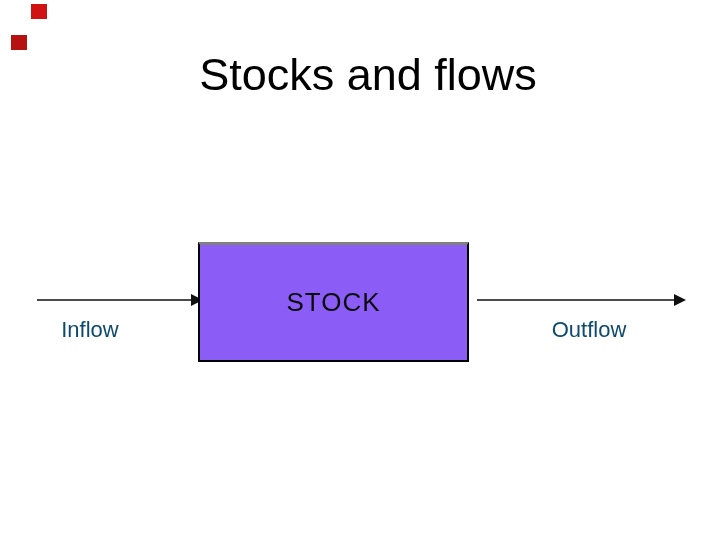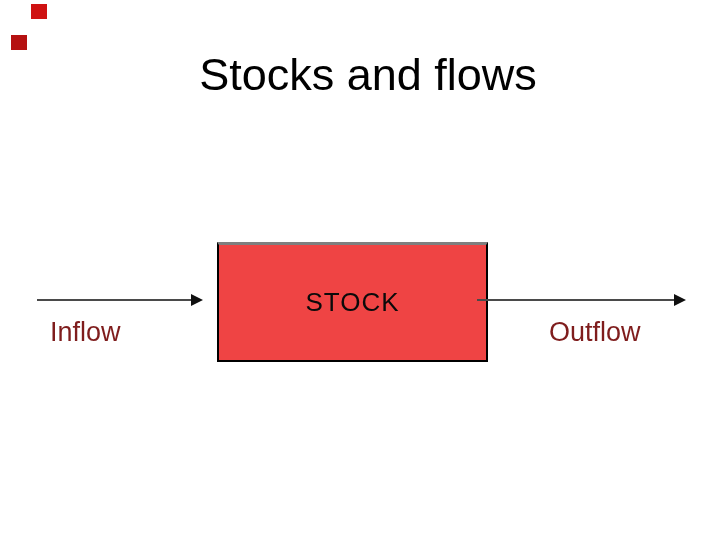--- a/index.html
+++ b/index.html
@@ -30,26 +30,26 @@
     text-align: center;
     font-size: 45px;
     font-weight: 400;
     line-height: 1;
     color: #000000;
     letter-spacing: 0;
   }
 
   .stock-box {
     position: absolute;
-    left: 217px;
+    left: 198px;
     top: 242px;
     width: 271px;
     height: 120px;
     box-sizing: border-box;
-    background: #ef4444;
+    background: #8b5cf6;
     border: 2px solid #000000;
     border-top: 3px solid #7f7f7f;
     display: flex;
     align-items: center;
     justify-content: center;
   }
   .stock-box .stock-label {
     font-size: 26px;
     letter-spacing: 1px;
     color: #0a0a0a;
@@ -73,24 +73,24 @@
     border-bottom: 6px solid transparent;
     border-left: 12px solid #101010;
   }
   .head-left  { left: 191px; }
   .head-right { left: 674px; }
 
   .flow-label {
     position: absolute;
     top: 319px;
     width: 80px;
-    text-align: left;
-    font-size: 27px;
+    text-align: center;
+    font-size: 22px;
     line-height: 1;
-    color: #7f1d1d;
+    color: #0c4a6e;
   }
   .inflow  { left: 50px; }
   .outflow { left: 549px; }
 </style>
 </head>
 <body>
 
 <div class="slide">
 
   <div class="deco deco1"></div>

